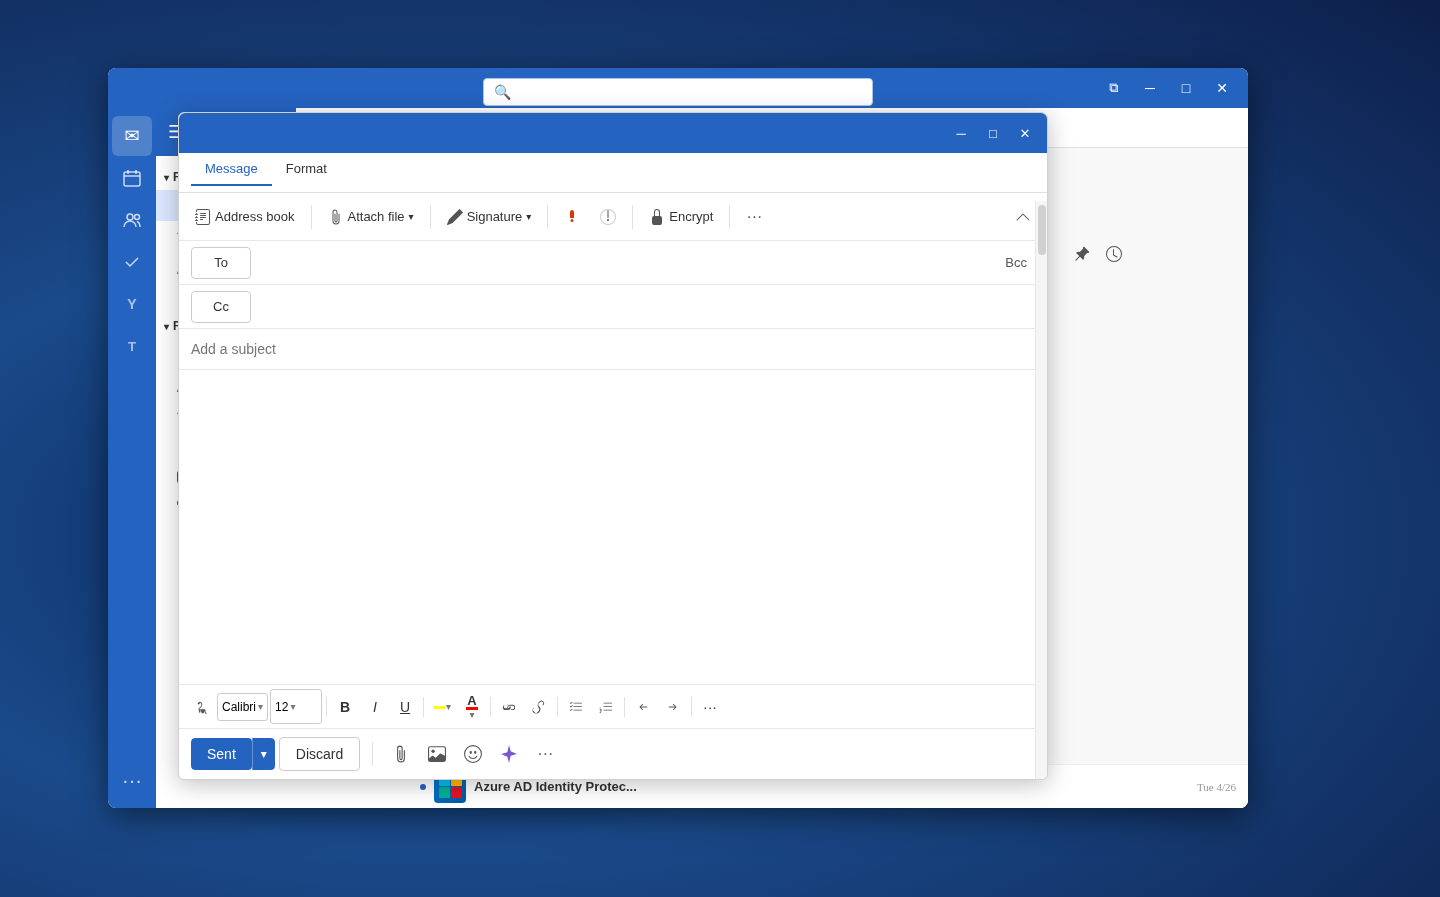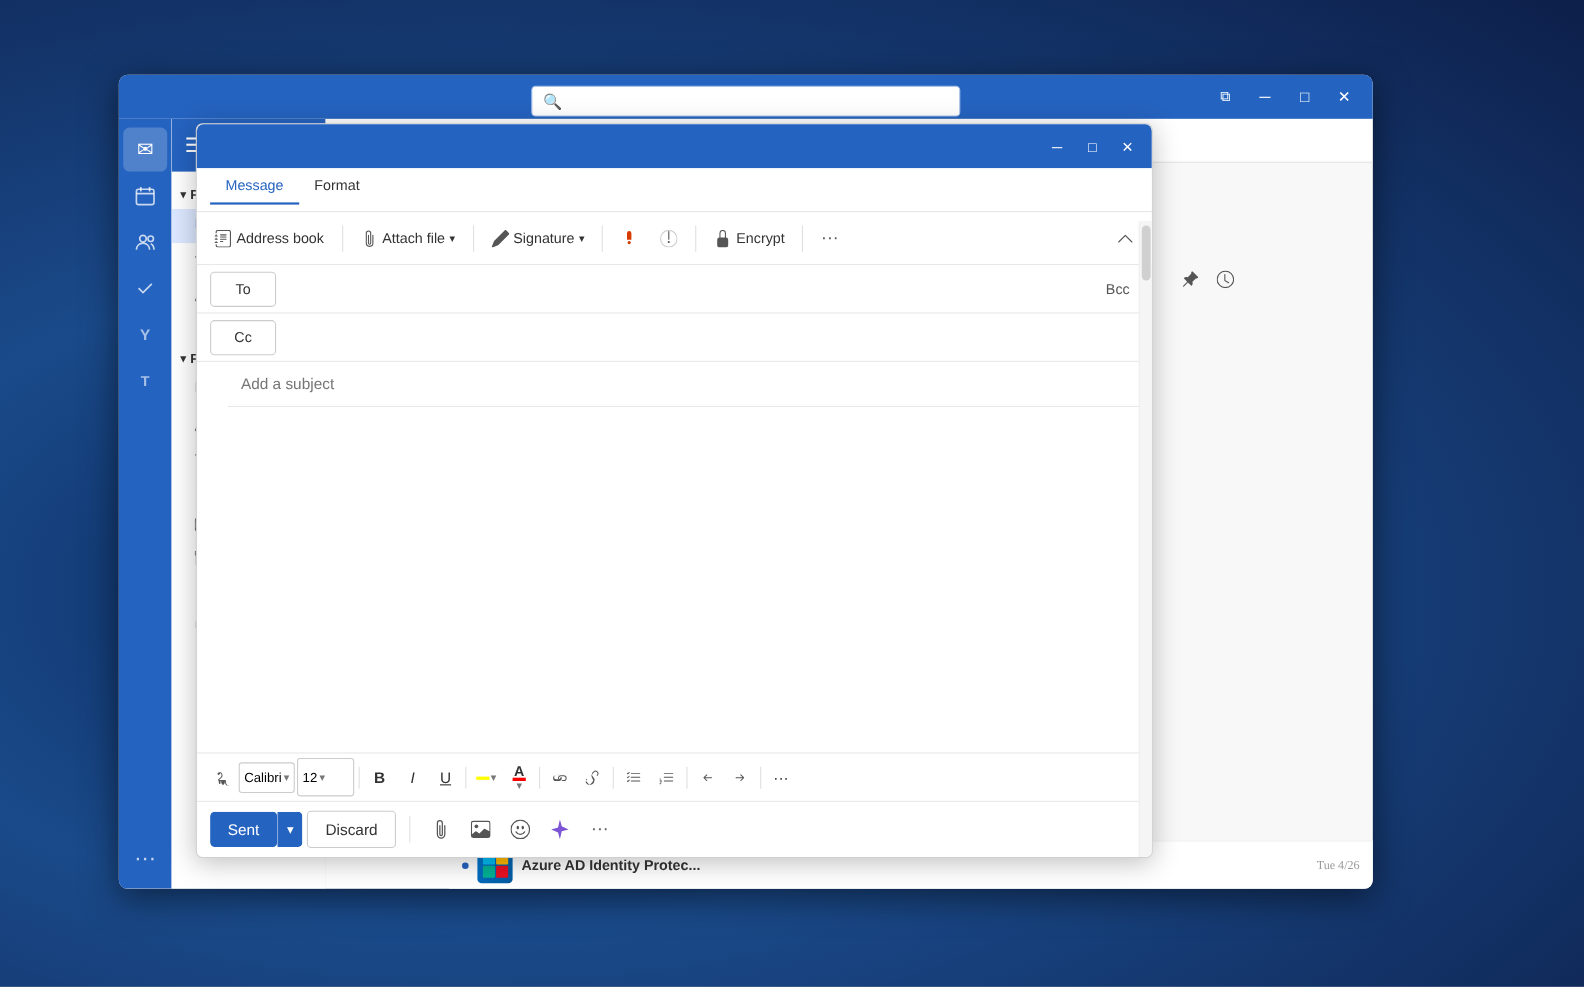--- a/index.html
+++ b/index.html
@@ -305,21 +305,20 @@
 
     .subject-input {
       width: 100%;
       border: none;
       outline: none;
       font-size: 14px;
       color: #999;
       padding: 12px;
       background: transparent;
       border-bottom: 1px solid #e8e8e8;
-      margin-left: 28px;
     }
 
     .compose-body {
       flex: 1;
       padding: 8px 12px;
       outline: none;
       font-size: 14px;
       color: #333;
       overflow-y: auto;
     }

